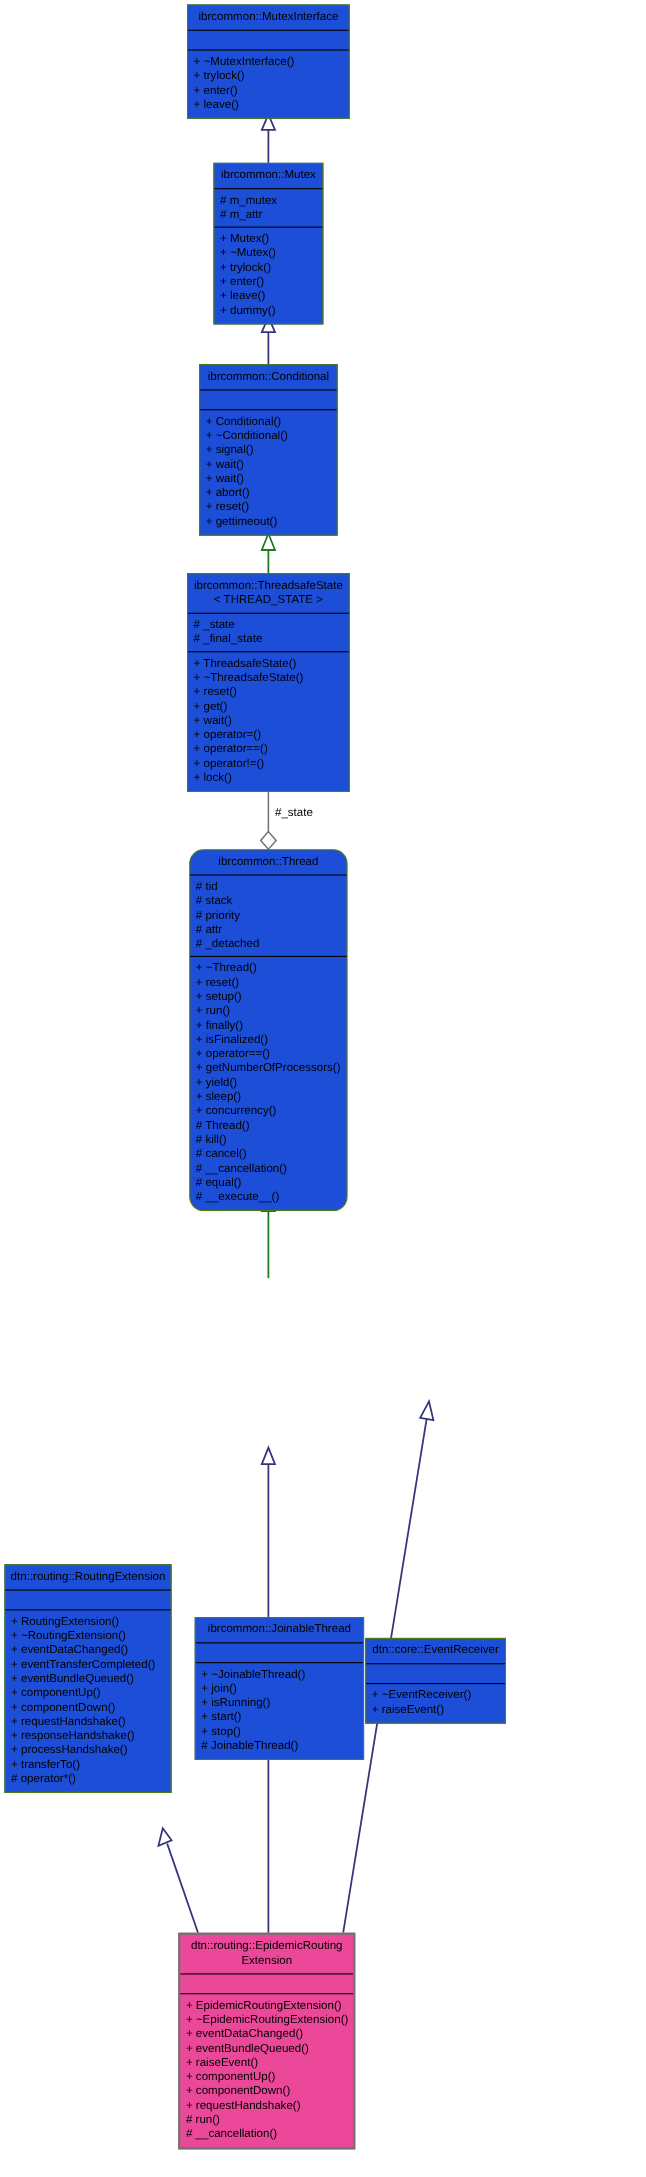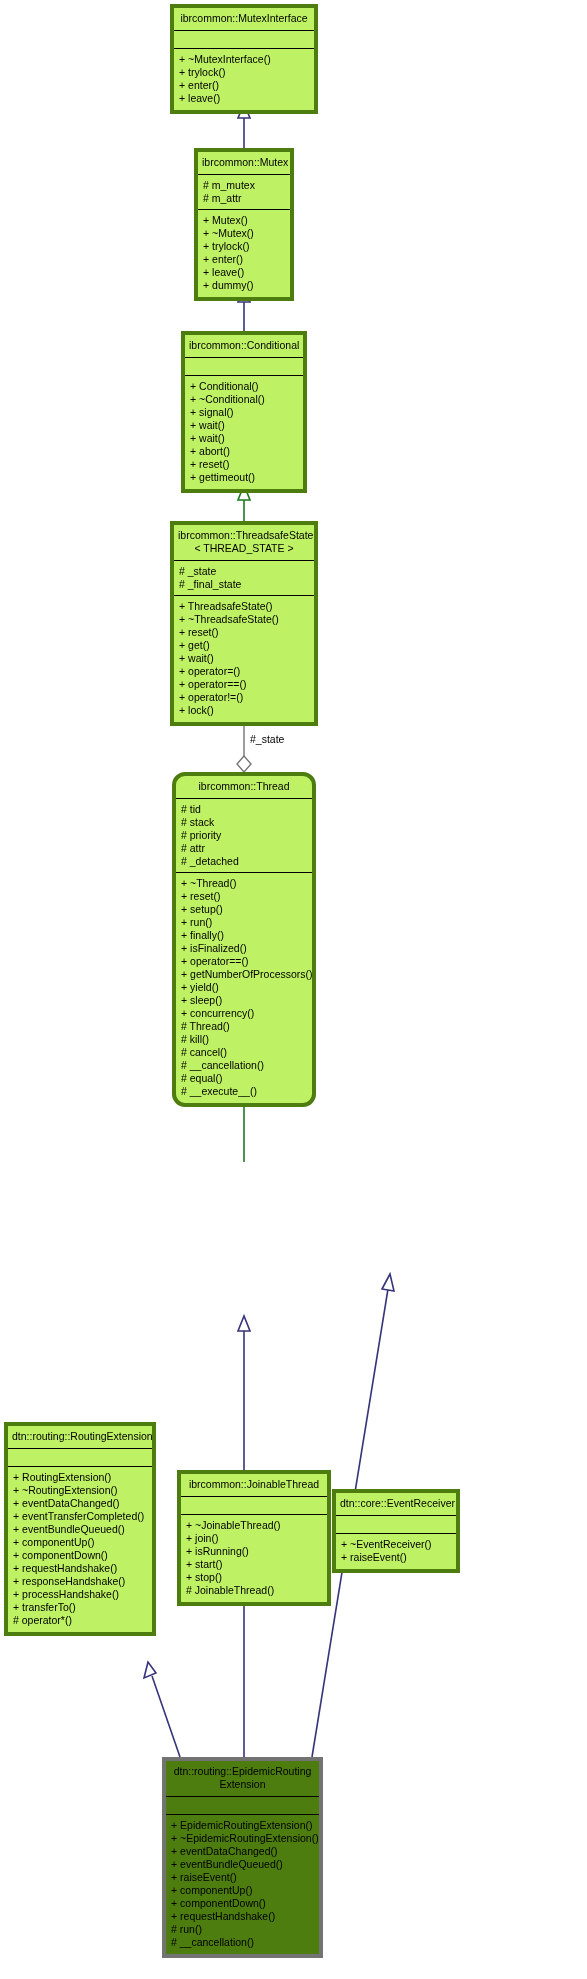--- a/index.html
+++ b/index.html
@@ -23,30 +23,30 @@
   svg.edges {
     position: absolute;
     left: 0; top: 0;
     width: 587px;
     height: 1979px;
     pointer-events: none;
   }
   .uml-class {
     position: absolute;
     box-sizing: border-box;
-    border: 4px solid #4d7c0f;
-    background: #bef264;
+    border: 1px solid #4d7c0f;
+    background: #1d4ed8;
     font-size: 10.5px;
     line-height: 13px;
     color: #000000;
     z-index: 5;
   }
   .uml-class.highlight {
-    background: #4d7c0f;
-    border: 4px solid #737373;
+    background: #ec4899;
+    border: 2px solid #737373;
   }
   .uml-name {
     text-align: center;
     padding: 4px 4px 5px 4px;
     border-bottom: 1px solid #000000;
     white-space: pre-line;
   }
   .uml-attrs {
     padding: 4px 5px 4px 5px;
     border-bottom: 1px solid #000000;

